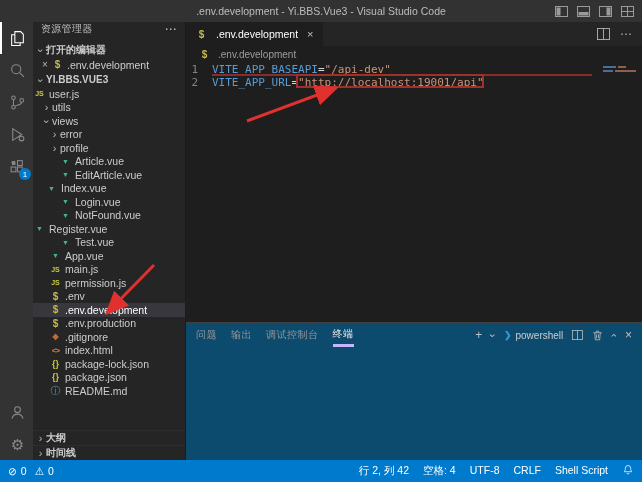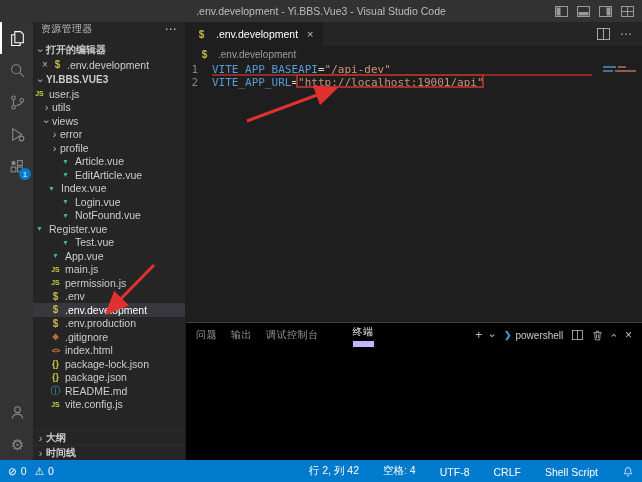--- a/index.html
+++ b/index.html
@@ -56,36 +56,36 @@
   .cline{height:13px;display:flex;align-items:center;}
   .gutter{width:26px;flex:none;text-align:right;color:#858585;padding-right:14px;}
   .tok-key{color:#569cd6;}
   .tok-op{color:#d4d4d4;}
   .tok-str{color:#ce9178;}
   .minimap{position:absolute;top:2px;right:2px;width:40px;}
   .mm-row{height:2px;margin:2px 3px;display:flex;gap:2px;}
   .mm-b{background:#4d6e94;height:2px;}
   .mm-o{background:#8c5f50;height:2px;}
   
-  .panel{position:absolute;top:322px;left:186px;right:0;bottom:22px;background:#000000;border-top:1px solid #404040;text-align:center;}
+  .panel{position:absolute;top:322px;left:186px;right:0;bottom:22px;background:#0c4a6e;border-top:1px solid #404040;text-align:center;}
   .panel-tabs{height:24px;display:flex;align-items:center;padding:0 10px;gap:14px;}
   .ptab{height:24px;display:flex;align-items:center;color:#969696;font-size:10px;cursor:pointer;border-bottom:1px solid transparent;letter-spacing:.5px;}
-  .ptab.active{color:#e7e7e7;border-bottom:6px solid #c4b5fd;margin-left:20px;}
+  .ptab.active{color:#e7e7e7;border-bottom:3px solid #c4b5fd;}
   .panel-actions{margin-left:auto;display:flex;align-items:center;gap:9px;color:#c0c0c0;}
   .pa-icon{cursor:pointer;display:flex;align-items:center;font-size:12px;line-height:1;}
   .ps-chip{display:flex;align-items:center;gap:4px;font-size:10px;color:#cccccc;cursor:pointer;}
   .ps-glyph{color:#2f9cd6;font-weight:700;font-size:9px;}
   .chev-small{display:inline-block;transform:rotate(90deg);font-size:11px;color:#c0c0c0;}
   .chev-up{display:inline-block;transform:rotate(-90deg);font-size:11px;color:#c0c0c0;}
   .term{font-family:"DejaVu Sans Mono",monospace;font-size:10.5px;color:#cccccc;padding:9px 0 0 10px;}
   
   .statusbar{position:absolute;left:0;right:0;bottom:0;height:22px;background:#007acc;color:#ffffff;
     display:flex;align-items:center;font-size:10.5px;padding:0 8px;z-index:6;}
   .sb-left{display:flex;align-items:center;gap:4px;}
-  .sb-right{margin-left:auto;display:flex;align-items:flex-end;gap:24px;}
+  .sb-right{margin-left:auto;display:flex;align-items:flex-start;gap:14px;}
   .sb-item{cursor:pointer;display:flex;align-items:center;gap:3px;}
   
   .annot-svg{position:absolute;inset:0;z-index:40;pointer-events:none;}
   .annot-box{position:absolute;left:296px;top:74px;width:188px;height:14px;border:2px solid #a33028;z-index:39;pointer-events:none;}
   .annot-underline{position:absolute;left:212px;top:74px;width:380px;height:2px;background:#8e2b26;z-index:39;pointer-events:none;}
   svg.ic{display:block;}
 </style>
 </head>
 <body>
 
@@ -273,24 +273,20 @@
         <span class="fi json">{}</span>
         <span>package-lock.json</span>
       </div>
     <div class="trow" style="padding-left:16px">
         <span class="fi json">{}</span>
         <span>package.json</span>
       </div>
     <div class="trow" style="padding-left:16px">
         <span class="fi md">ⓘ</span>
         <span>README.md</span>
-      </div>
-    <div class="trow" style="padding-left:16px">
-        <span class="fi js">JS</span>
-        <span>vite.config.js</span>
       </div>
   </div>
 
   <div class="sb-sec bordered">
     <span class="chev">›</span>
     <span>大纲</span>
   </div>
   <div class="sb-sec bordered">
     <span class="chev">›</span>
     <span>时间线</span>

